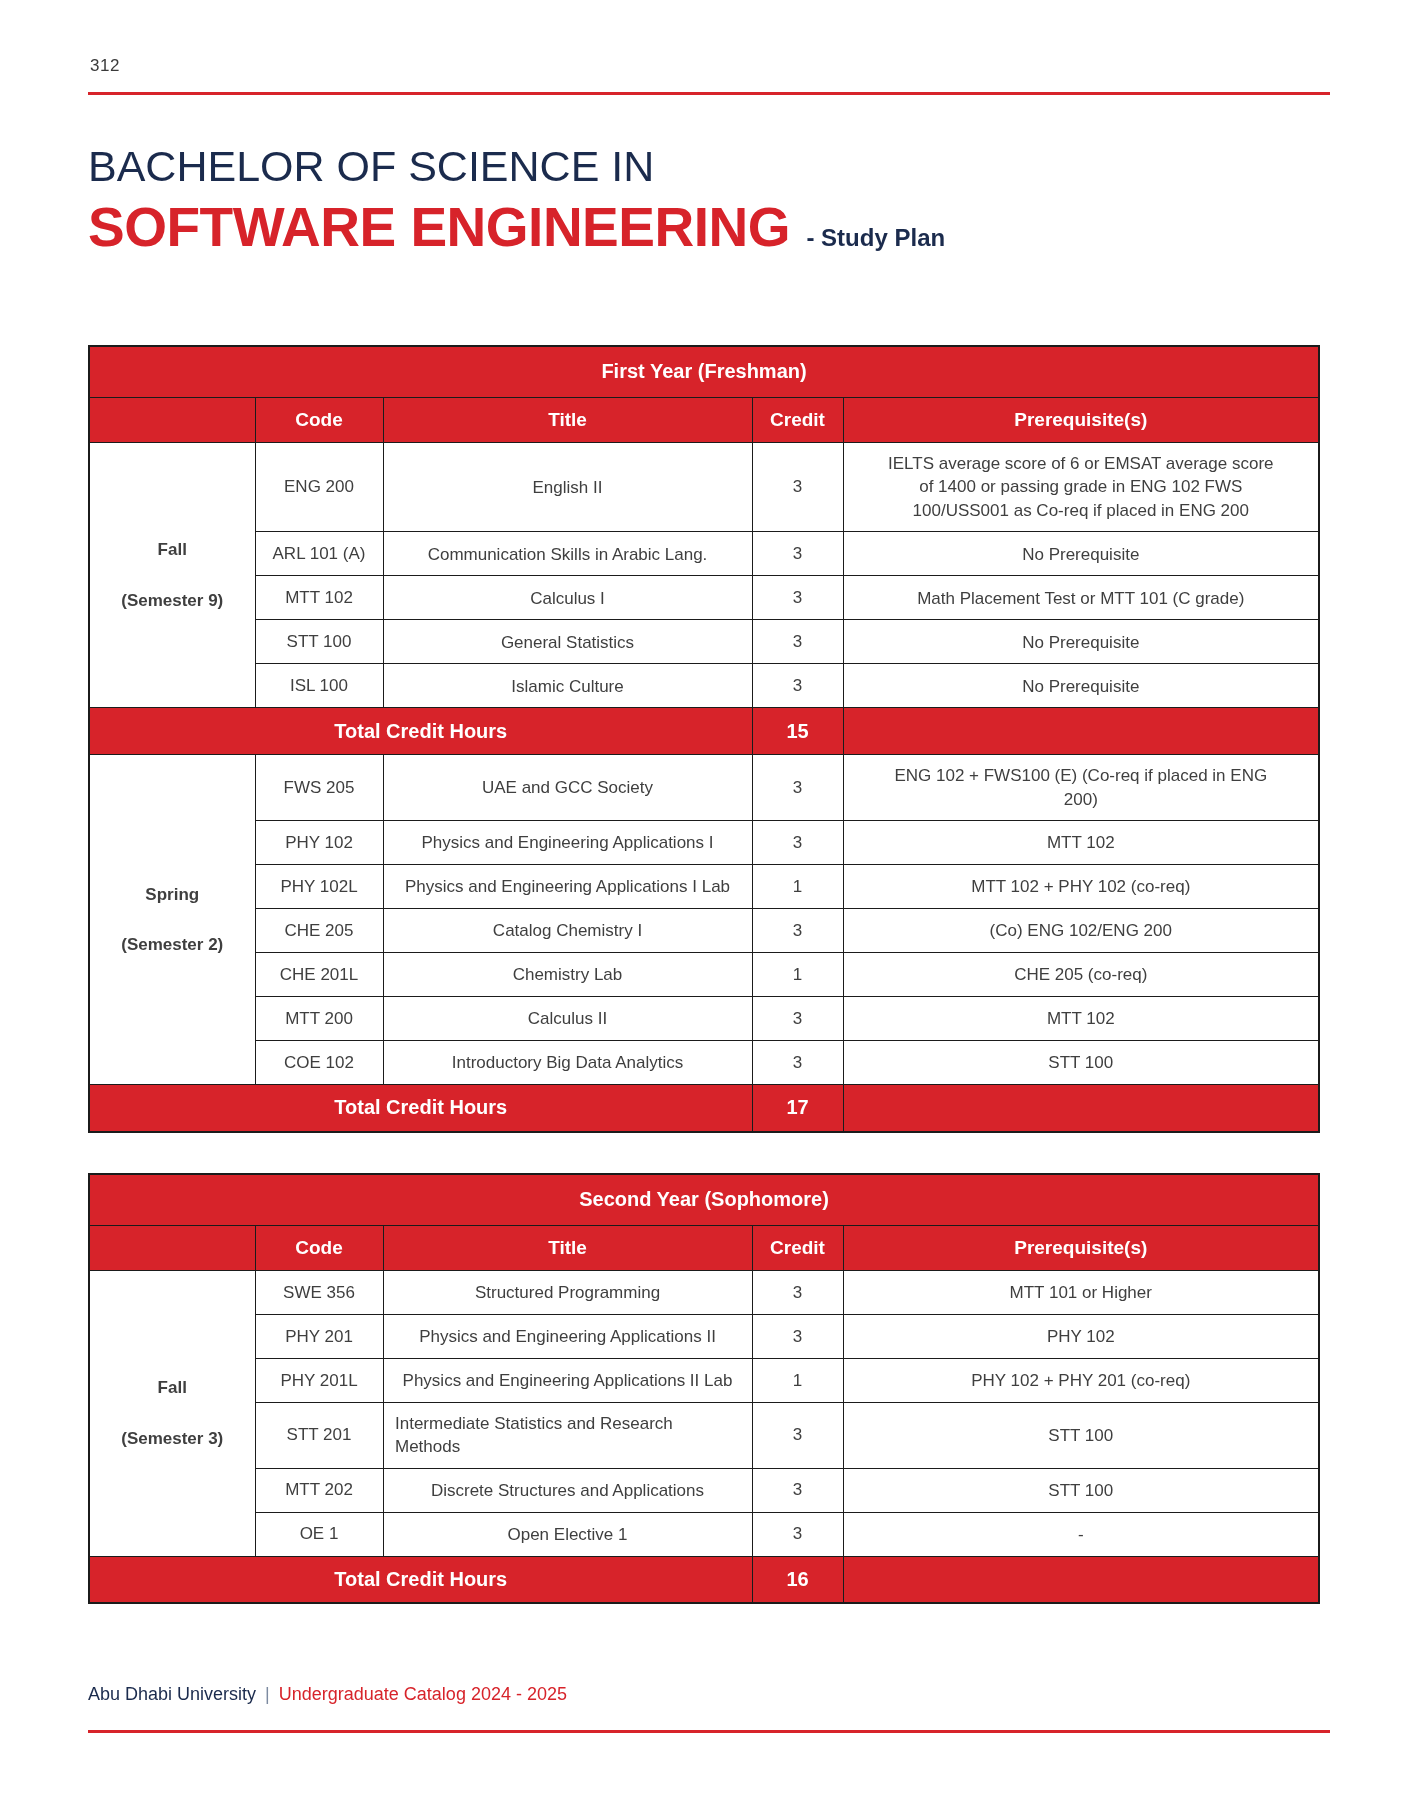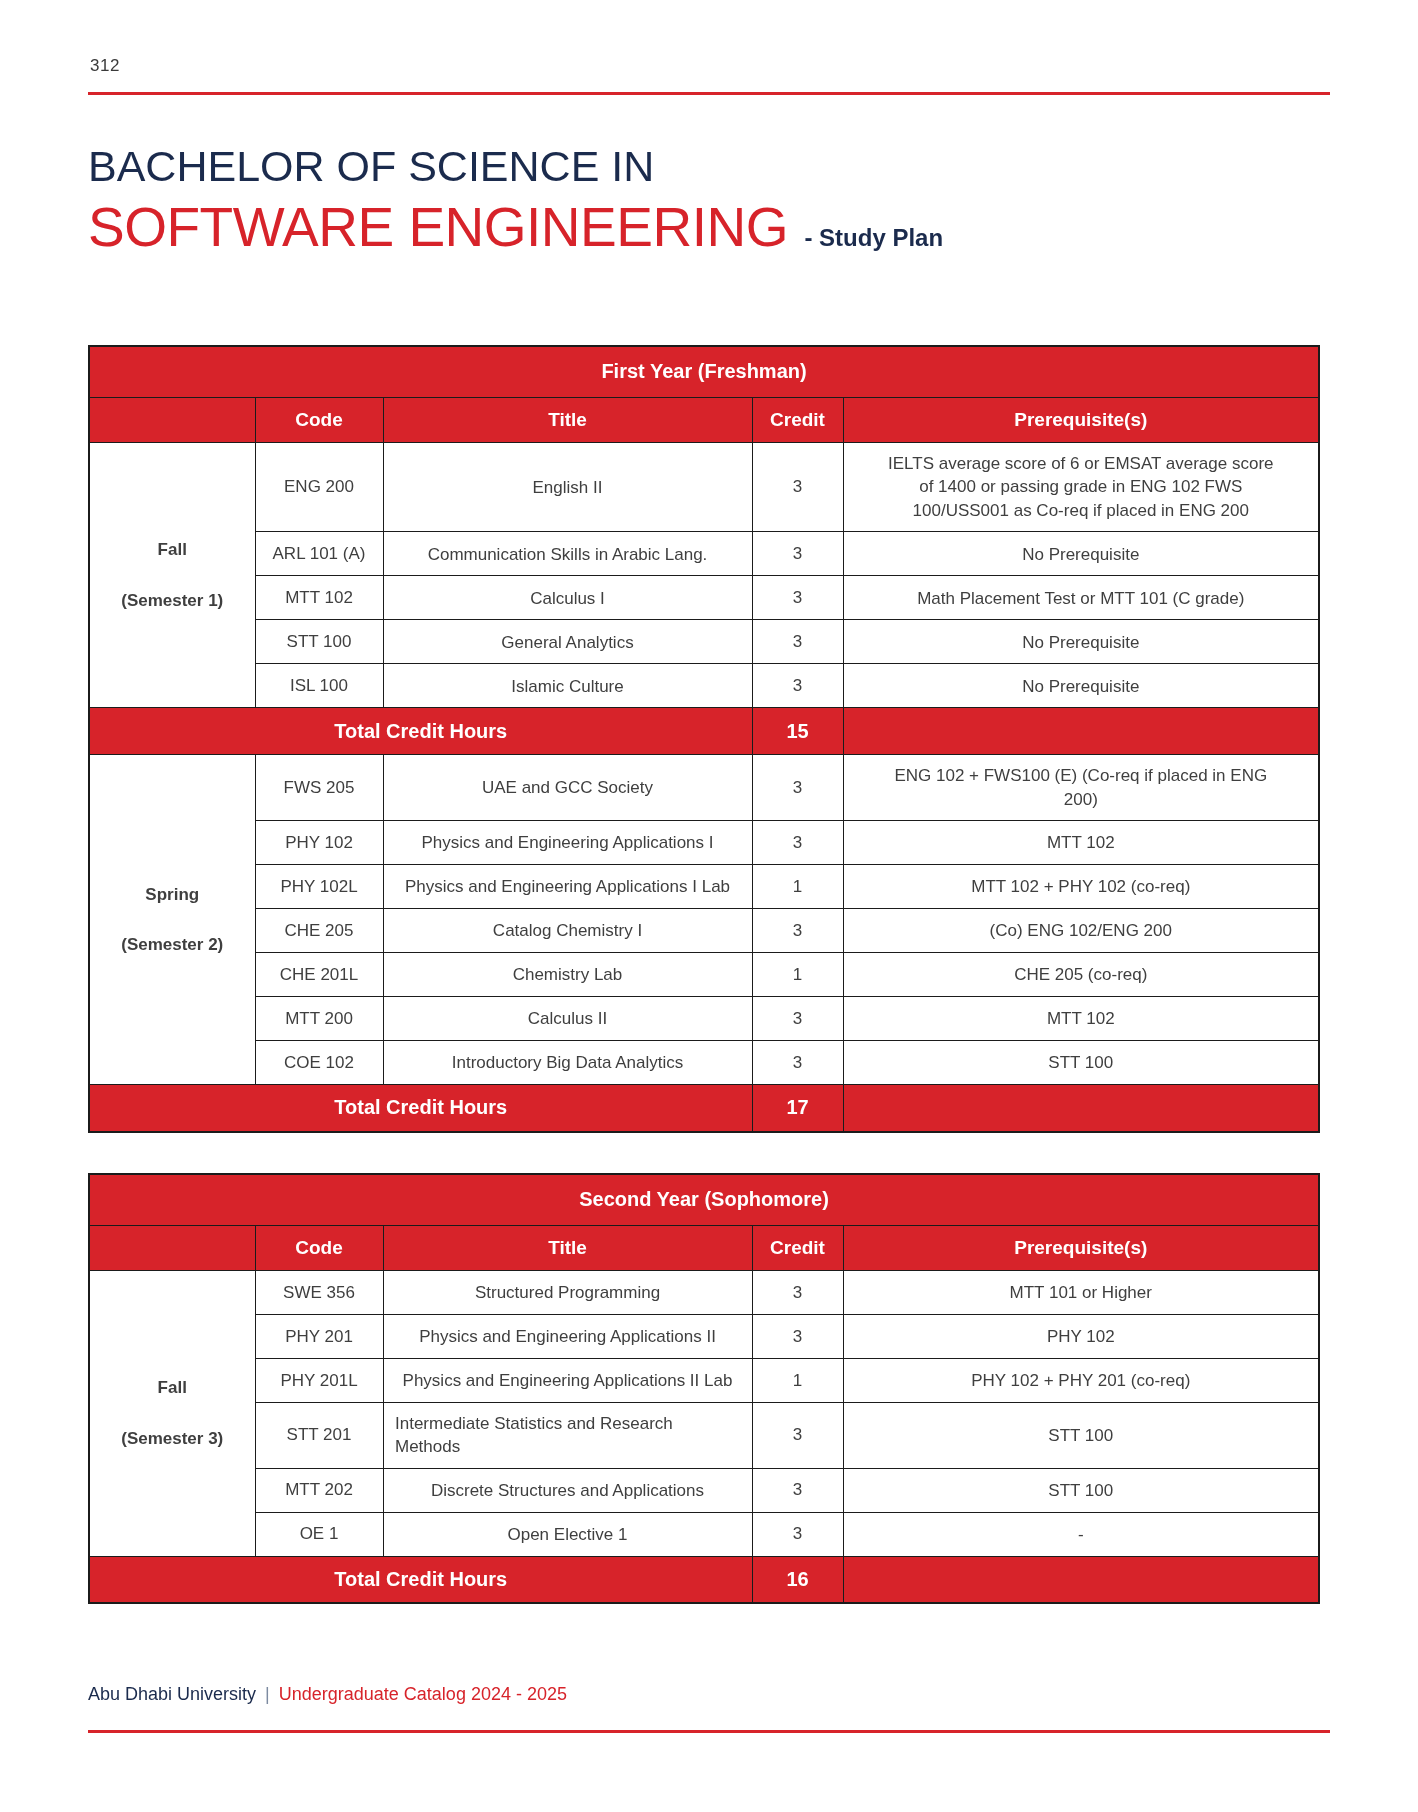--- a/index.html
+++ b/index.html
@@ -21,21 +21,21 @@
   .top-rule{
     position:absolute;left:88px;top:92px;width:1242px;height:3px;background:var(--red);
   }
   .title-block{position:absolute;left:88px;top:142px;width:1242px;}
   .degree-prefix{
     font-size:43px;color:var(--navy);font-weight:400;letter-spacing:0px;
     line-height:1.15;margin:0;
   }
   .program-line{margin-top:4px;white-space:nowrap;}
   .program-name{
-    font-size:55px;font-weight:400;color:var(--red);letter-spacing:-0.5px;
+    font-size:55px;font-weight:700;color:var(--red);letter-spacing:-0.5px;
   }
   .program-suffix{
     font-size:24px;font-weight:700;color:var(--navy);margin-left:12px;
   }
 
   .tables{position:absolute;left:88px;top:345px;width:1230px;}
   table.plan{
     border-collapse:collapse;table-layout:fixed;width:1230px;
     border:2px solid var(--border);
   }
@@ -108,42 +108,42 @@
         <tr class="head-row">
           <td></td>
           <td>Code</td>
           <td>Title</td>
           <td>Credit</td>
           <td>Prerequisite(s)</td>
         </tr>
         <tr class="course-row">
           <td class="sem-cell" rowspan="5">
             <div class="sem-l1">Fall</div>
-            <div class="sem-l2">(Semester 1)</div>
+            <div class="sem-l2">(Semester 9)</div>
           </td>
           <td>ENG 200</td>
           <td class="title-cell"><span class="title-span">English II</span></td>
           <td>3</td>
           <td><span class="prereq-span">IELTS average score of 6 or EMSAT average score of 1400 or passing grade in ENG 102 FWS 100/USS001 as Co-req if placed in ENG 200</span></td>
         </tr>
         <tr class="course-row">
           <td>ARL 101 (A)</td>
           <td class="title-cell"><span class="title-span">Communication Skills in Arabic Lang.</span></td>
           <td>3</td>
           <td><span class="prereq-span">No Prerequisite</span></td>
         </tr>
         <tr class="course-row">
           <td>MTT 102</td>
           <td class="title-cell"><span class="title-span">Calculus I</span></td>
           <td>3</td>
           <td><span class="prereq-span">Math Placement Test or MTT 101 (C grade)</span></td>
         </tr>
         <tr class="course-row">
           <td>STT 100</td>
-          <td class="title-cell"><span class="title-span">General Analytics</span></td>
+          <td class="title-cell"><span class="title-span">General Statistics</span></td>
           <td>3</td>
           <td><span class="prereq-span">No Prerequisite</span></td>
         </tr>
         <tr class="course-row">
           <td>ISL 100</td>
           <td class="title-cell"><span class="title-span">Islamic Culture</span></td>
           <td>3</td>
           <td><span class="prereq-span">No Prerequisite</span></td>
         </tr>
         <tr class="total-row">

